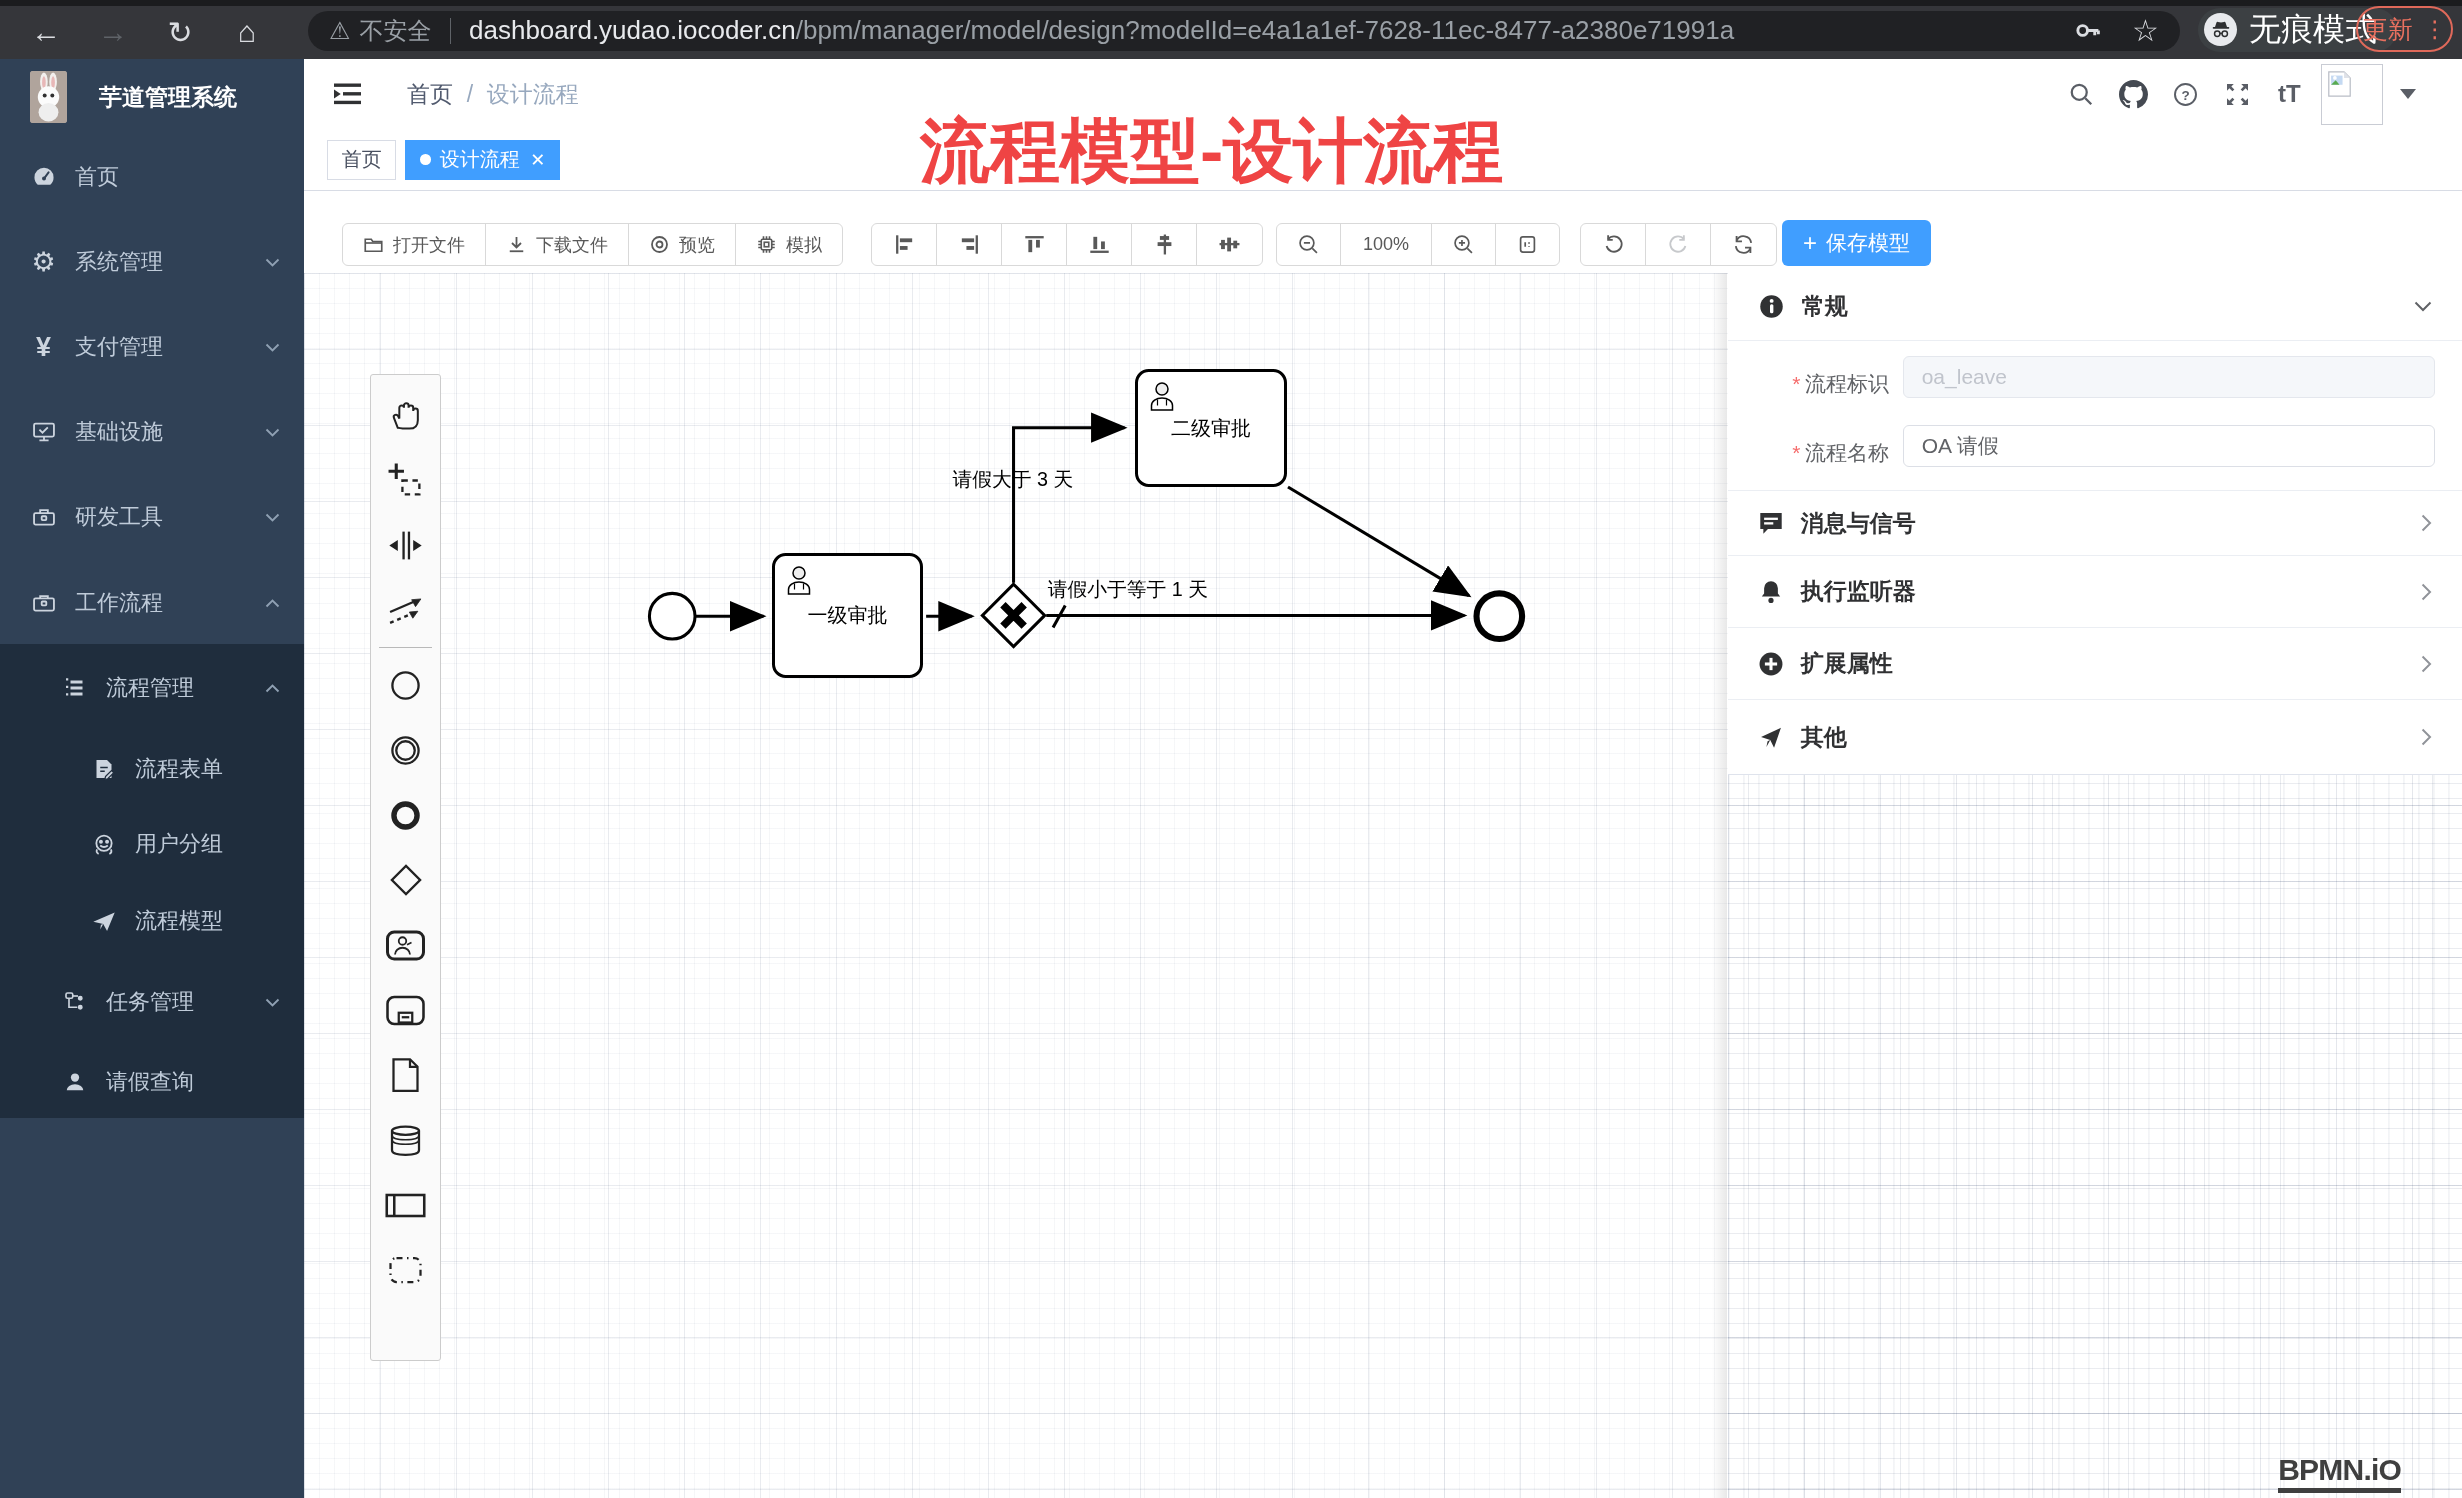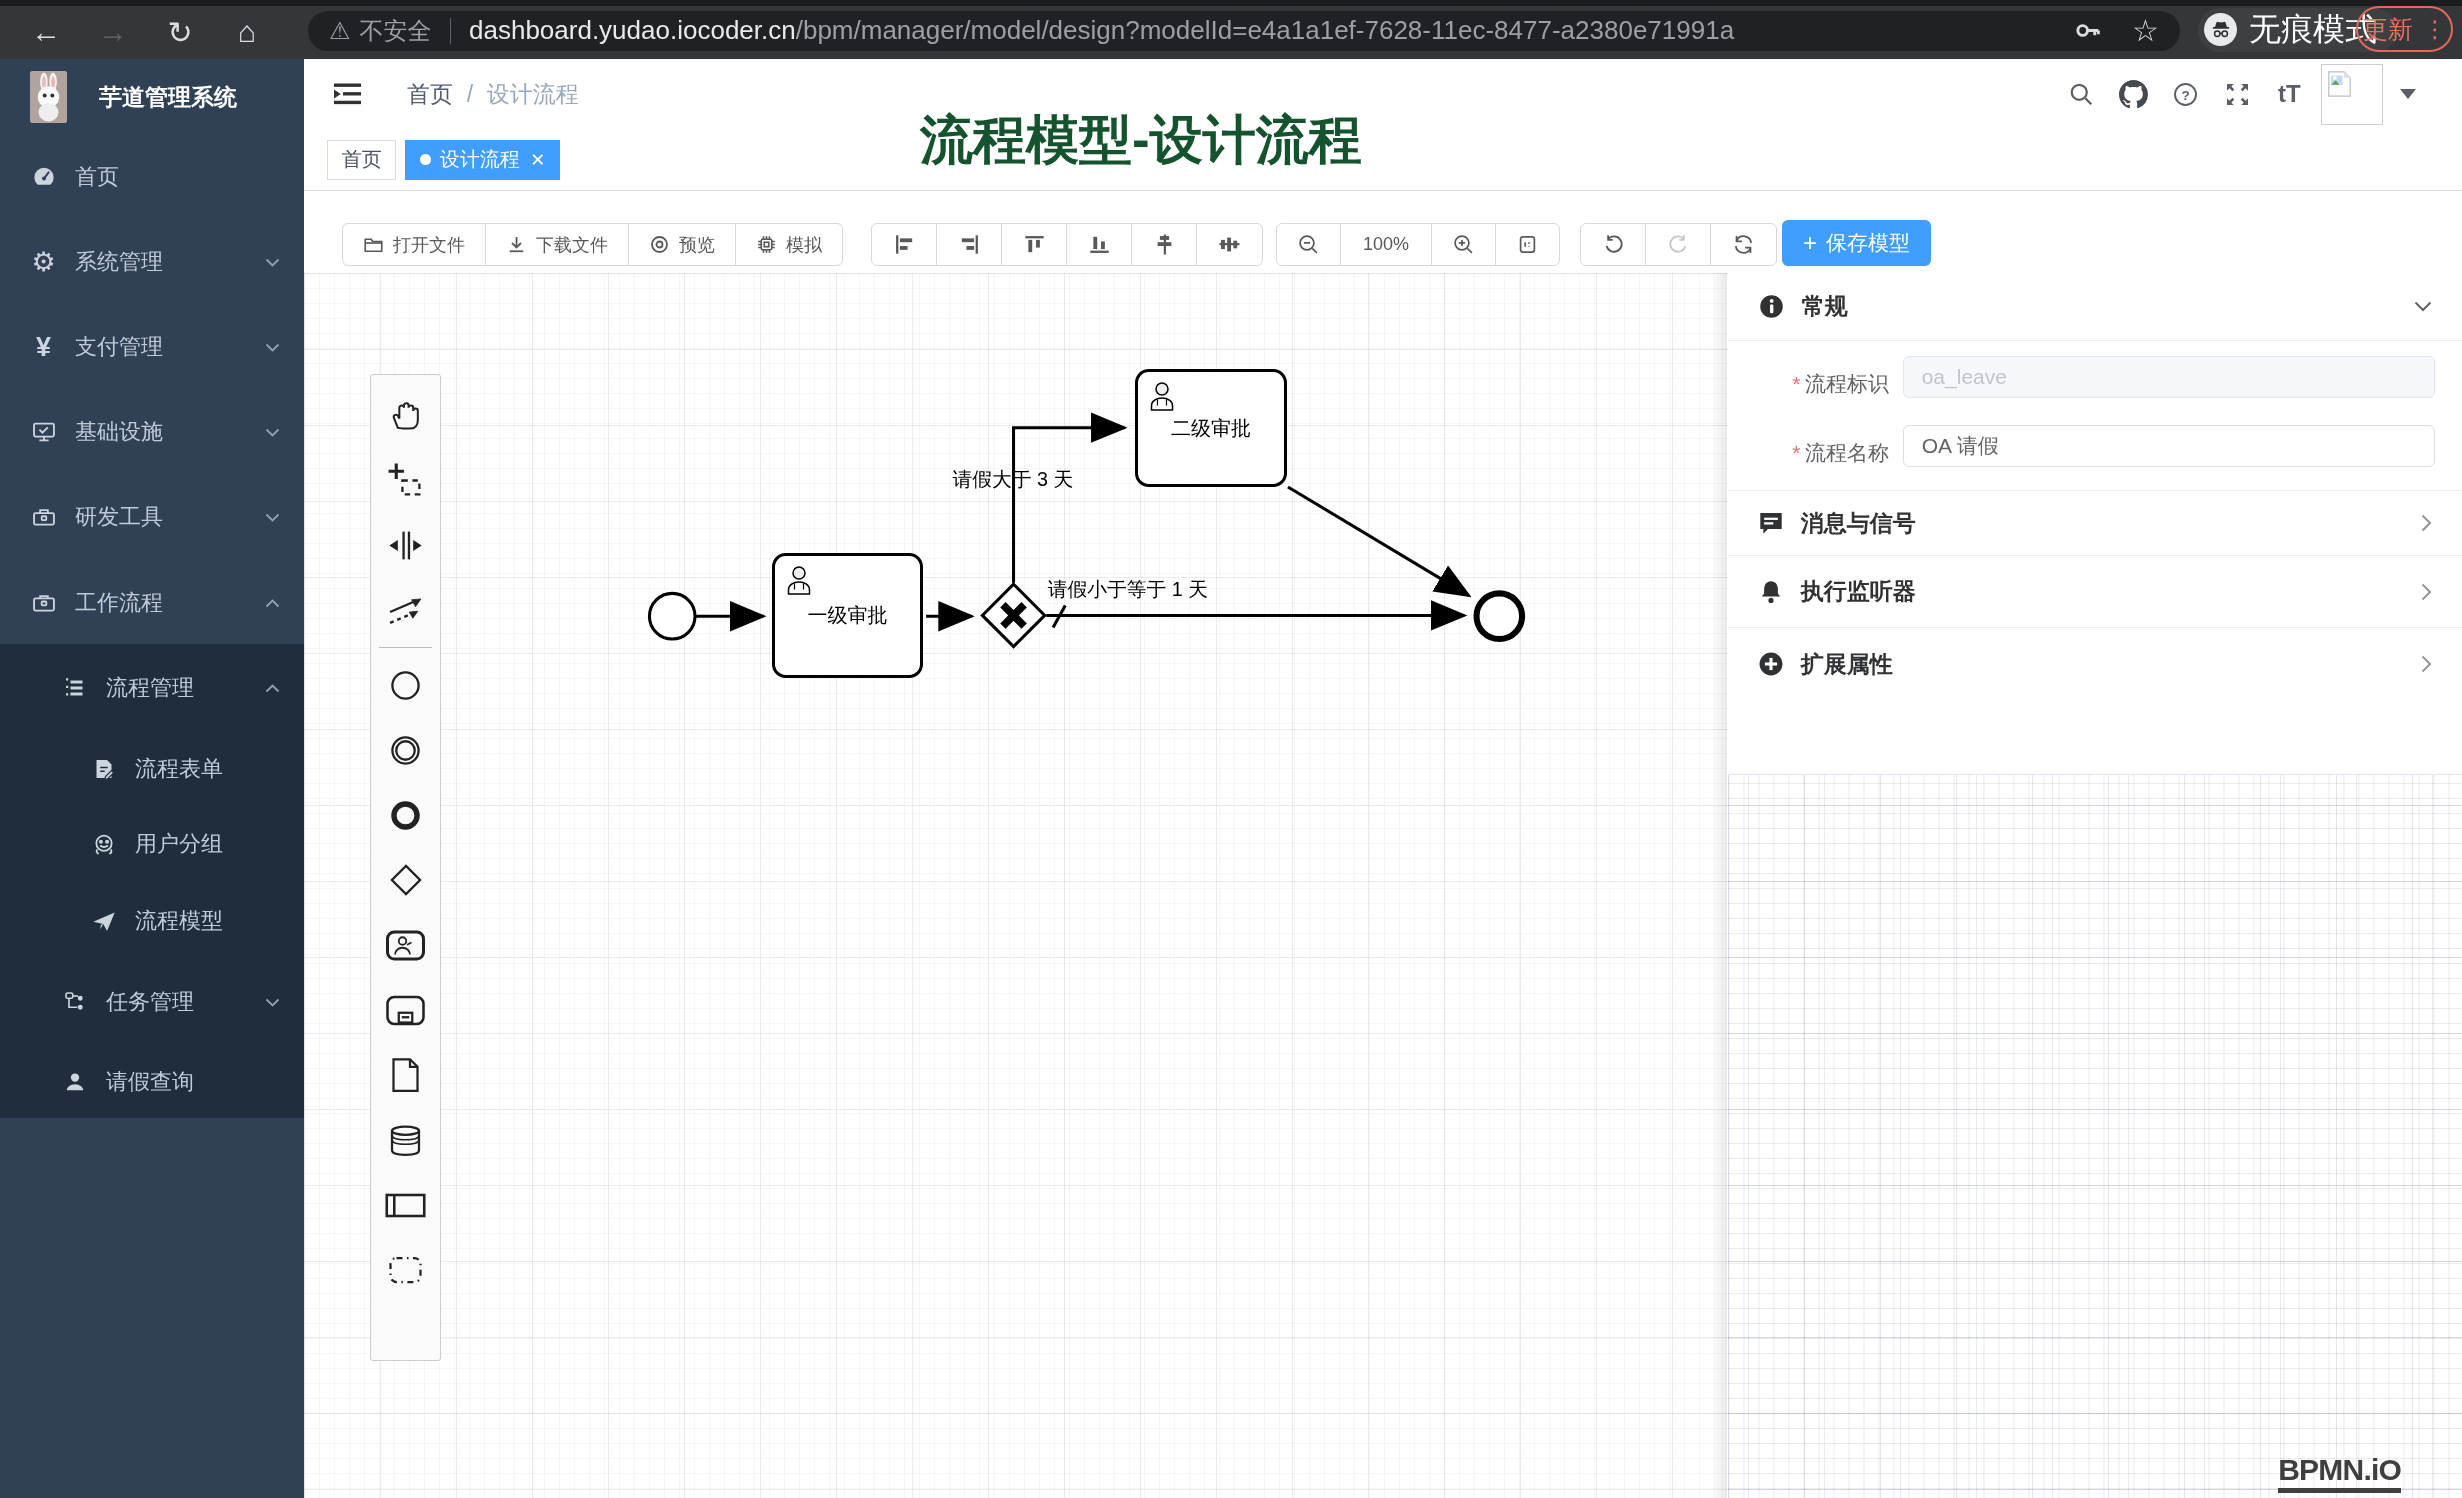--- a/index.html
+++ b/index.html
@@ -42,21 +42,21 @@
   .crumb1 { color:#515a6e; font-size:23px; }
   .crumb-sep { color:#97a8be; font-size:23px; margin:0 13.7px; }
   .crumb2 { color:#97a8be; font-size:23px; }
   .hdr-ico { color:#5a5e66; display:flex; align-items:center; justify-content:center; width:40px; height:40px; }
   .tabsrow { position:absolute; left:304px; top:129px; width:2158px; height:62px; background:#fff; border-bottom:1.5px solid #d8dce5; }
   .tag { height:40px; border:1.5px solid #d8dce5; background:#fff; color:#495060; font-size:20px;
          display:inline-flex; align-items:center; padding:0 13.7px; margin-right:9px; }
   .tag.active { background:#409eff; border-color:#409eff; color:#fff; }
   .tag .dot { width:10.6px; height:10.6px; border-radius:50%; background:#fff; margin-right:9px; }
   .tag .x { margin-left:10.6px; font-size:18px; }
-  .overlay-title { position:absolute; left:920px; top:105px; width:502px; color:#14532d; font-size:53px; font-weight:bold; white-space:nowrap; z-index:50; }
+  .overlay-title { position:absolute; left:920px; top:105px; width:502px; color:#ef4444; font-size:70px; font-weight:bold; white-space:nowrap; z-index:50; }
 
   
   .canvas { position:absolute; left:304px; top:192px; width:2158px; height:1306px; background:#fff; }
   .gridbg { position:absolute; left:0; top:81px; width:2158px; height:1226px;
     background-image:
       linear-gradient(to right, rgba(40,60,100,0.10) 0.8px, transparent 0.8px),
       linear-gradient(to bottom, rgba(40,60,100,0.10) 0.8px, transparent 0.8px),
       linear-gradient(to right, rgba(40,60,100,0.045) 0.8px, transparent 0.8px),
       linear-gradient(to bottom, rgba(40,60,100,0.045) 0.8px, transparent 0.8px);
     background-size:76px 76px,76px 76px,15px 15px,15px 15px; }
@@ -747,20 +747,34 @@
               </svg>
             </span>
           <span class="p-title">扩展属性</span>
           <span>
             <svg width="10.6" height="18" viewBox="0 0 14 24" fill="none" stroke="#909399" stroke-width="2.6">
                 <polyline points="2,2 12,12 2,22"></polyline>
               </svg>
             </span>
         </div>
 
+        <div class="p-sec" style="height:74px;">
+          <span>
+            <svg width="26" height="26" viewBox="0 0 34 34" fill="#303133">
+                <path d="M4 17 L30 5 L21 31 L16 21 Z"></path>
+                <path d="M16 21 L11 30 L12.5 22.5 Z"></path>
+              </svg>
+            </span>
+          <span class="p-title">其他</span>
+          <span>
+            <svg width="10.6" height="18" viewBox="0 0 14 24" fill="none" stroke="#909399" stroke-width="2.6">
+                <polyline points="2,2 12,12 2,22"></polyline>
+              </svg>
+            </span>
+        </div>
 
       </div>
     </div>
 
     <div class="watermark">BPMN.iO</div>
   </div>
 
 </div>
 
 

